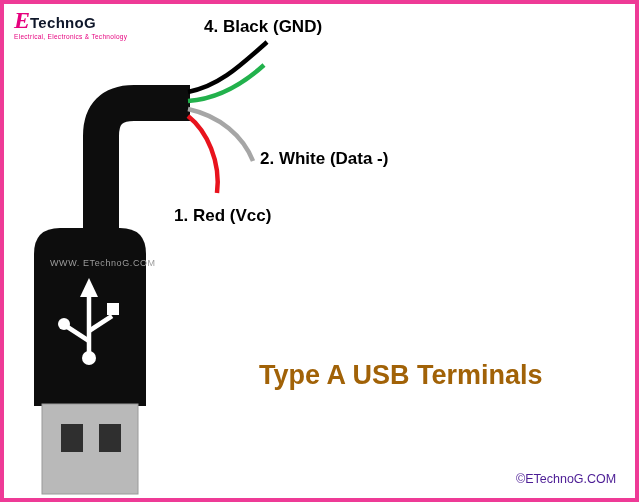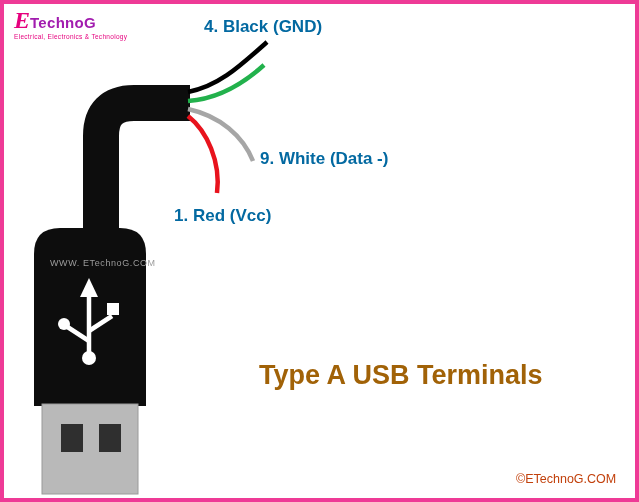--- a/index.html
+++ b/index.html
@@ -10,59 +10,59 @@
     background:#ffffff;
     border:4px solid #ee3a96;
     overflow:hidden;
     font-family:"Liberation Sans", sans-serif;
   }
   #diagram-svg{position:absolute;left:0;top:0;}
   .wire-label{
     position:absolute;
     font-weight:bold;
     font-size:17px;
-    color:#0369a1;
+    color:#000000;
     white-space:nowrap;
   }
   #label-wire4{left:200px;top:13px;}
   #label-wire3{left:252px;top:50px;}
   #label-wire2{left:256px;top:145px;}
   #label-wire1{left:170px;top:190px;margin-top:12px;}
   #main-title{
     position:absolute;
     left:255px;top:356px;
     font-size:27px;
     font-weight:bold;
     color:#a16207;
     white-space:nowrap;
   }
   #copyright{
     position:absolute;
     left:512px;top:468px;
     font-size:12.5px;
-    color:#c2410c;
+    color:#4c1d95;
     white-space:nowrap;
   }
   #logo{
     position:absolute;
     left:10px;top:4px;
     line-height:1;
   }
   #logo .logo-row{display:flex;align-items:baseline;}
   #logo .logo-e{
     font-family:"Liberation Serif", serif;
     font-style:italic;
     font-weight:bold;
     font-size:24px;
     color:#e6007e;
   }
   #logo .logo-rest{
     font-weight:bold;
     font-size:15px;
-    color:#a21caf;
+    color:#0f172a;
     letter-spacing:.3px;
   }
   #logo .logo-tagline{
     font-size:6.5px;
     color:#e6007e;
     margin-top:2px;
     letter-spacing:.3px;
   }
   .wm-text{
     font-family:"Liberation Sans", sans-serif;
@@ -97,21 +97,21 @@
       <path d="M 85 337 L 62 322" fill="none"></path>
       <circle cx="60" cy="320" r="6" stroke="none"></circle>
       <path d="M 85 327 L 108 312" fill="none"></path>
       <rect x="103" y="299" width="12" height="12" stroke="none"></rect>
     </g>
 
     <text x="46" y="262" fill="#9b9b9b" class="wm-text">WWW. ETechnoG.COM</text>
   </svg>
 
   <div class="wire-label" id="label-wire4">4. Black (GND)</div>
-  <div class="wire-label" id="label-wire2">9. White (Data -)</div>
+  <div class="wire-label" id="label-wire2">2. White (Data -)</div>
   <div class="wire-label" id="label-wire1">1. Red (Vcc)</div>
 
   <div id="main-title">Type A USB Terminals</div>
 
   <div id="logo">
     <div class="logo-row">
       <span class="logo-e">E</span>
       <span class="logo-rest">TechnoG</span>
     </div>
     <div class="logo-tagline">Electrical, Electronics &amp; Technology</div>

